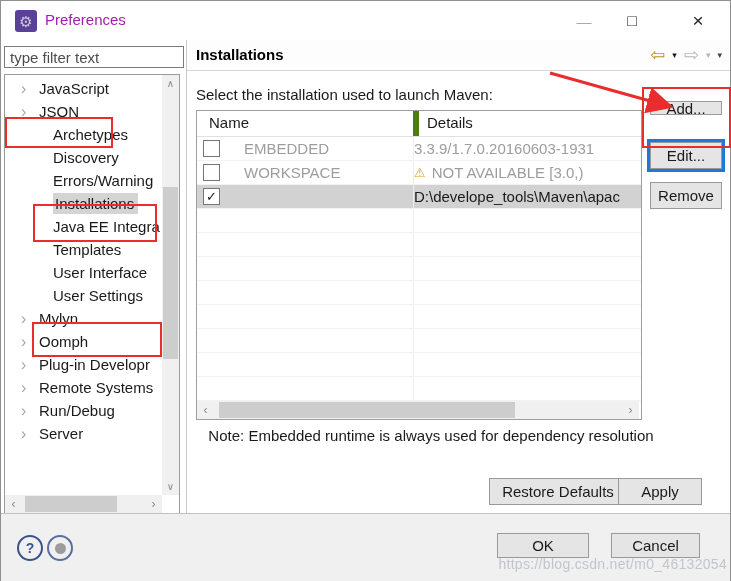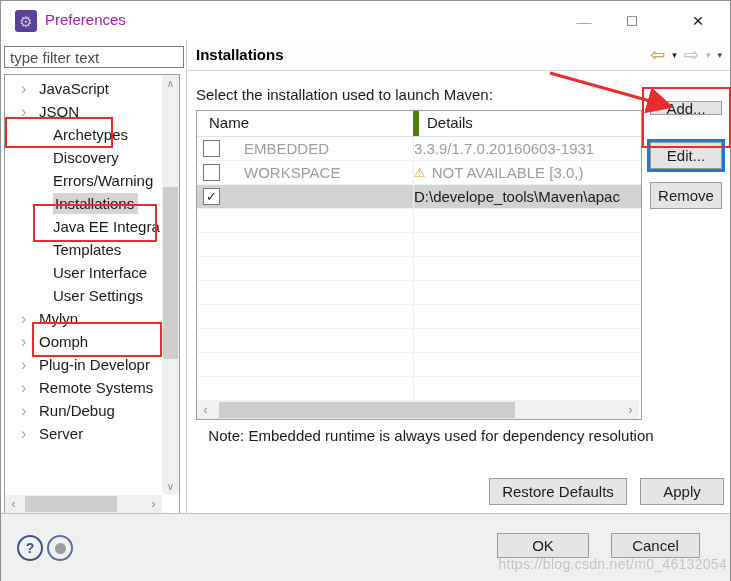--- a/index.html
+++ b/index.html
@@ -67,21 +67,21 @@
   .mtable .hscroll{width:442px;}
   .mtable .hscroll .thumb{left:22px;width:296px;}
   .note{position:absolute;left:196px;top:425px;width:470px;font-size:15px;line-height:21px;text-align:center;}
   
   .btn{position:absolute;background:#e5e5e5;border:1px solid #9a9a9a;font-family:inherit;font-size:15px;color:#1a1a1a;
     display:flex;align-items:center;justify-content:center;cursor:default;box-sizing:border-box;}
   .btn-add{left:650px;top:101px;width:72px;height:14px;}
   .btn-edit{left:650px;top:142px;width:72px;height:27px;box-shadow:0 0 0 3px #1e78d7;}
   .btn-remove{left:650px;top:182px;width:72px;height:27px;}
   .btn-restore{left:470px;top:478px;width:138px;height:27px;margin-left:19px;}
-  .btn-apply{left:640px;top:478px;width:84px;height:27px;}
+  .btn-apply{left:618px;top:478px;width:84px;height:27px;}
   .btn-ok{left:497px;top:533px;width:92px;height:25px;}
   .btn-cancel{left:611px;top:533px;width:89px;height:25px;}
   
   .bottombar{position:absolute;left:1px;top:513px;width:729px;height:67px;background:#f0f0f0;border-top:1px solid #c2c2c2;}
   .circle-icon{position:absolute;width:22px;height:22px;border-radius:50%;display:flex;align-items:center;justify-content:center;}
   .help-icon{left:16px;top:21px;border:2px solid #39548c;color:#39548c;font-size:14px;font-weight:bold;}
   .record-icon{left:46px;top:21px;border:2px solid #5a6f9e;}
   .record-icon .dot{width:11px;height:11px;border-radius:50%;background:#9c9c9c;}
   .watermark{position:absolute;right:3px;top:42px;font-size:14px;color:rgba(185,189,196,0.85);letter-spacing:0.3px;}
   

